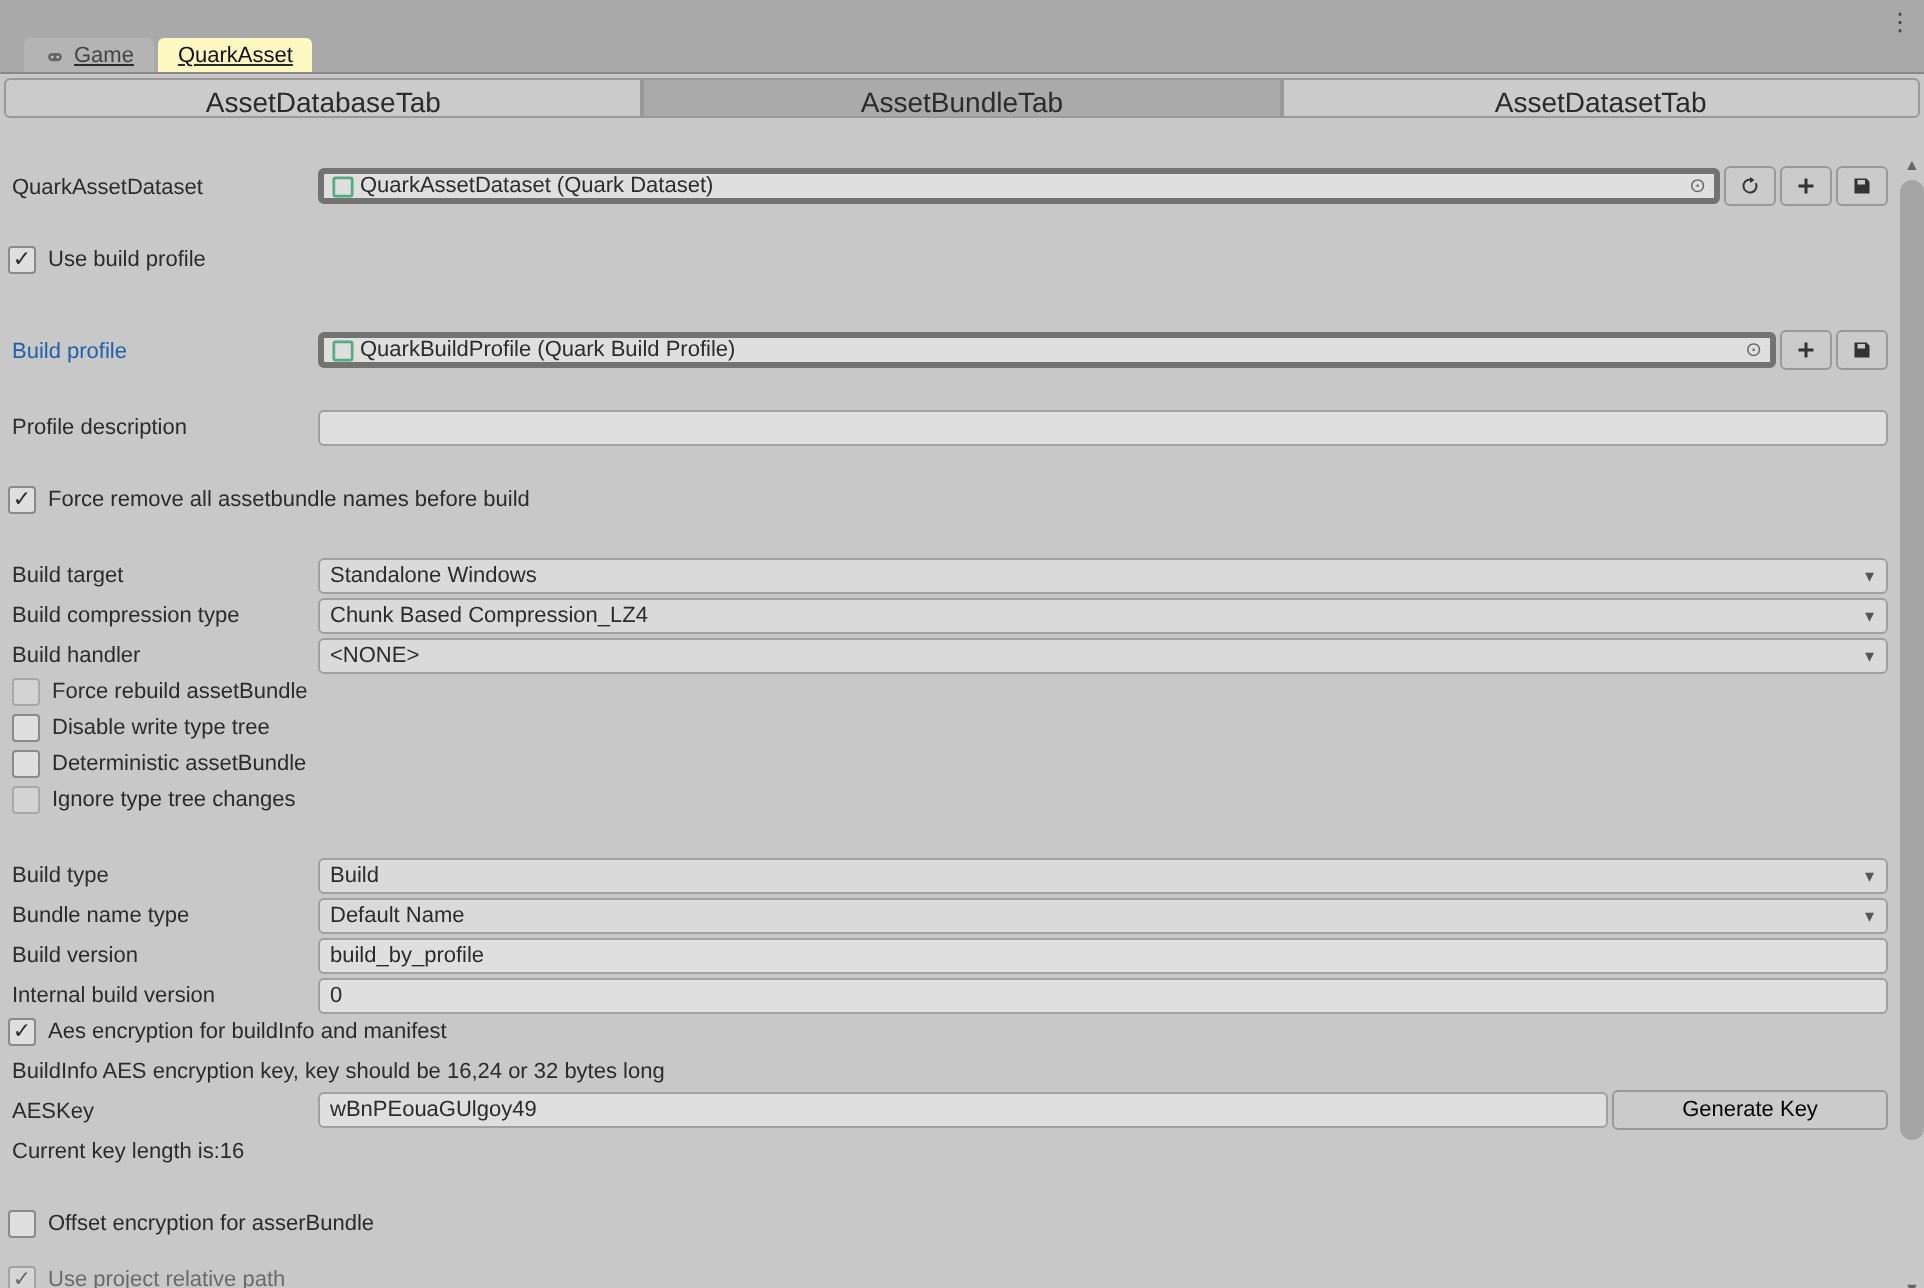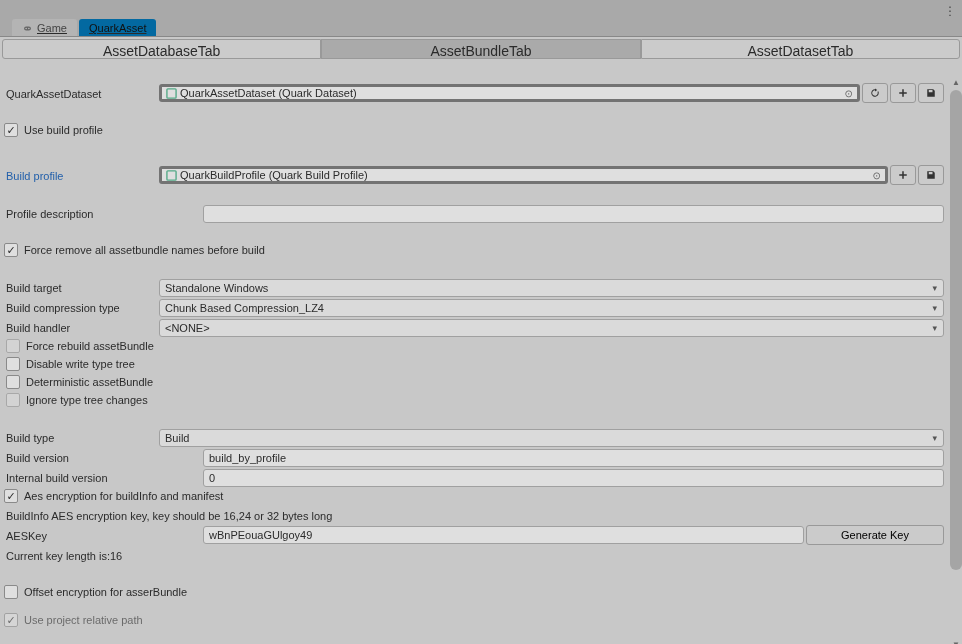--- a/index.html
+++ b/index.html
@@ -29,21 +29,21 @@
     color: #444;
     cursor: pointer;
     font-size: 11px;
     display: flex;
     align-items: center;
     gap: 4px;
     border-top-left-radius: 3px;
     border-top-right-radius: 3px;
   }
   .top-tab.active {
-    background: #0369a1;
+    background: #fef9c3;
     color: #111;
   }
   .top-tab .icon { width: 11px; height: 11px; display: inline-block; }
   .menu-icon {
     position: absolute;
     right: 6px;
     top: 4px;
     color: #444;
     cursor: pointer;
     font-size: 12px;
@@ -164,21 +164,20 @@
   .text-input {
     flex: 1;
     background: #dfdfdf;
     border: 1px solid #a0a0a0;
     border-radius: 3px;
     height: 18px;
     padding: 0 5px;
     font-size: 11px;
     color: #2b2b2b;
     font-family: inherit;
-    margin-left: 44px;
   }
   .dropdown {
     flex: 1;
     background: #dadada;
     border: 1px solid #a0a0a0;
     border-radius: 3px;
     height: 18px;
     padding: 0 5px;
     position: relative;
     display: flex;
@@ -394,20 +393,28 @@
 
   <div class="row">
     <div class="label">Build type</div>
     <div class="field-group">
       <div class="dropdown">
         <span>Build</span>
       </div>
     </div>
   </div>
 
+  <div class="row">
+    <div class="label">Bundle name type</div>
+    <div class="field-group">
+      <div class="dropdown">
+        <span>Default Name</span>
+      </div>
+    </div>
+  </div>
 
   <div class="row">
     <div class="label">Build version</div>
     <div class="field-group">
       <input class="text-input" value="build_by_profile" style="">
     </div>
   </div>
 
   <div class="row">
     <div class="label">Internal build version</div>

